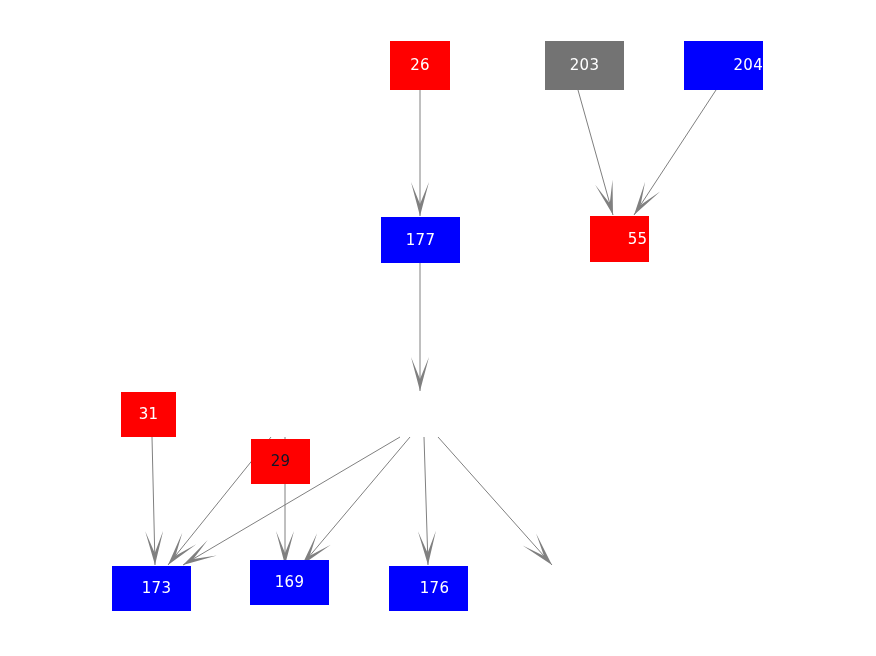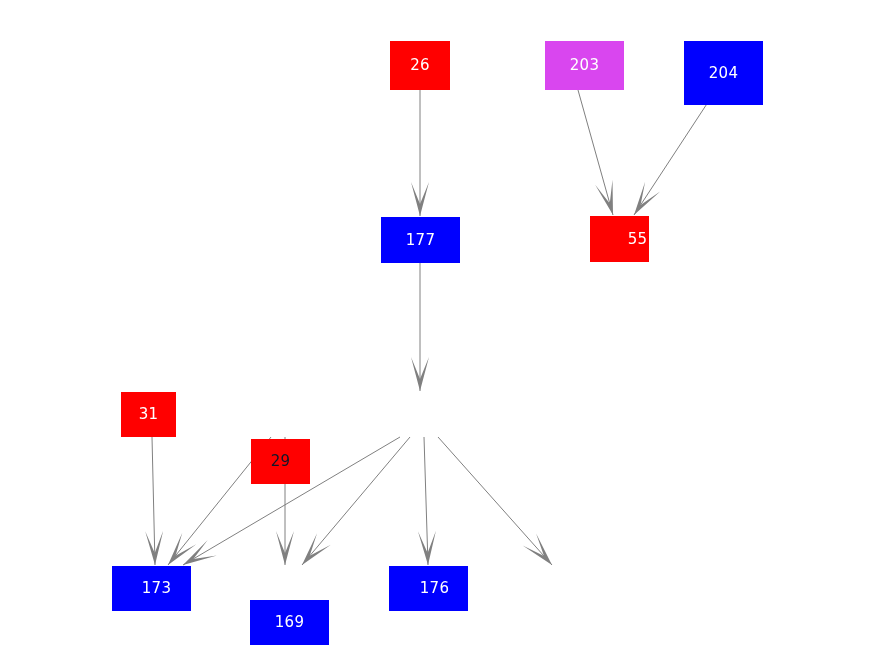--- a/index.html
+++ b/index.html
@@ -91,40 +91,40 @@
         <polygon points="428,565 417.94240973437377,531.2977021844389 427.6251829714673,553.0058550869551 435.93362710394115,530.7354766416398" fill="#808080"></polygon>
       </g>
       <g>
         <line x1="438" y1="437" x2="552" y2="565" stroke="#808080" stroke-width="1"></line>
         <polygon points="552,565 522.6661293033522,545.5957728844371 544.0189468748978,556.0388175437448 536.107902987735,533.6241931967836" fill="#808080"></polygon>
       </g>
     </svg>
 <div class="node" style="left: 390px; top: 41px; width: 60px; height: 49px; background: rgb(255, 0, 0); color: rgb(255, 255, 255);">
       <span class="node-label">26</span>
     </div>
-    <div class="node" style="left: 545px; top: 41px; width: 79px; height: 49px; background: #d946ef; color: rgb(255, 255, 255);">
+    <div class="node" style="left: 545px; top: 41px; width: 79px; height: 49px; background: #737373; color: rgb(255, 255, 255);">
       <span class="node-label">203</span>
     </div>
-    <div class="node" style="left: 684px; top: 41px; width: 79px; height: 64px; background: rgb(0, 0, 255); color: rgb(255, 255, 255);">
+    <div class="node" style="left: 684px; top: 41px; width: 79px; height: 49px; background: rgb(0, 0, 255); color: rgb(255, 255, 255); justify-content: flex-end;">
       <span class="node-label">204</span>
     </div>
     <div class="node" style="left: 381px; top: 217px; width: 79px; height: 46px; background: rgb(0, 0, 255); color: rgb(255, 255, 255);">
       <span class="node-label">177</span>
     </div>
     <div class="node" style="left: 590px; top: 216px; width: 59px; height: 46px; background: rgb(255, 0, 0); color: rgb(255, 255, 255); padding-left: 36px;">
       <span class="node-label">55</span>
     </div>
     <div class="node" style="left: 121px; top: 392px; width: 55px; height: 45px; background: rgb(255, 0, 0); color: rgb(255, 255, 255);">
       <span class="node-label">31</span>
     </div>
     <div class="node" style="left: 251px; top: 392px; width: 59px; height: 45px; background: rgb(255, 0, 0); color: #0f172a; margin-top: 47px;">
       <span class="node-label">29</span>
     </div>
     <div class="node" style="left: 112px; top: 566px; width: 79px; height: 45px; background: rgb(0, 0, 255); color: rgb(255, 255, 255); padding-left: 10px;">
       <span class="node-label">173</span>
     </div>
-    <div class="node" style="left: 250px; top: 600px; width: 79px; height: 45px; background: rgb(0, 0, 255); color: rgb(255, 255, 255);">
+    <div class="node" style="left: 250px; top: 560px; width: 79px; height: 45px; background: rgb(0, 0, 255); color: rgb(255, 255, 255);">
       <span class="node-label">169</span>
     </div>
     <div class="node" style="left: 389px; top: 566px; width: 79px; height: 45px; background: rgb(0, 0, 255); color: rgb(255, 255, 255); padding-left: 12px;">
       <span class="node-label">176</span>
     </div>
   </div>
 
 </body></html>

